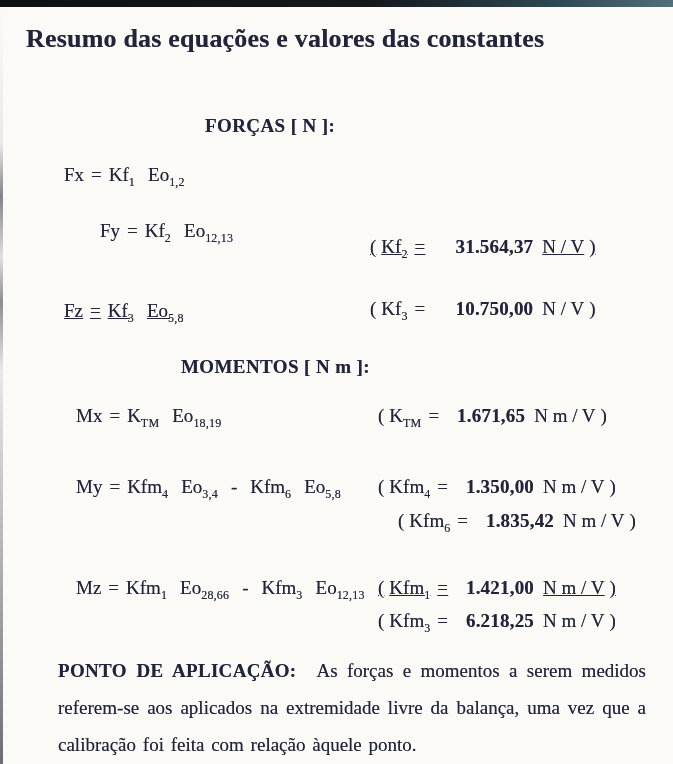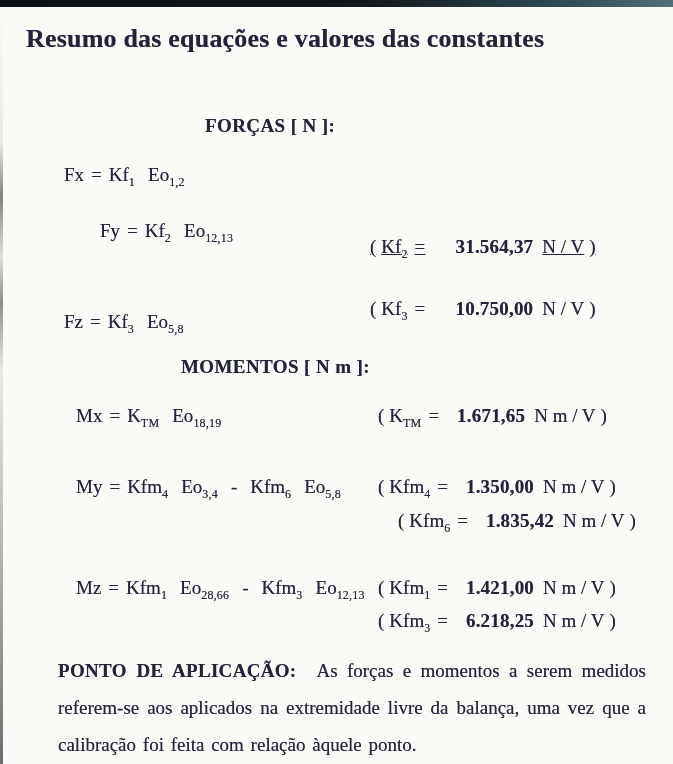--- a/index.html
+++ b/index.html
@@ -64,21 +64,21 @@
     <span>Fx</span><span class="eqsign">=</span><span class="t"><span>Kf</span><sub>1</sub></span><span class="t"><span>Eo</span><sub>1,2</sub></span>
   </div>
 
   <div class="row eq" style="left:64px; top:220px;margin-left:36px;">
     <span>Fy</span><span class="eqsign">=</span><span class="t"><span>Kf</span><sub>2</sub></span><span class="t"><span>Eo</span><sub>12,13</sub></span>
   </div>
   <div class="row const" style="left:370px; top:236px;text-decoration:underline;">
     <span class="po">(</span><span><span>Kf</span><sub>2</sub></span><span class="eqsign">=</span><span class="val val-f">31.564,37</span><span class="unit">N / V</span><span class="pc">)</span>
   </div>
 
-  <div class="row eq" style="left:64px; top:311px;">
+  <div class="row eq" style="left:64px; top:300px;text-decoration:underline;">
     <span>Fz</span><span class="eqsign">=</span><span class="t"><span>Kf</span><sub>3</sub></span><span class="t"><span>Eo</span><sub>5,8</sub></span>
   </div>
   <div class="row const" style="left:370px; top:298px;">
     <span class="po">(</span><span><span>Kf</span><sub>3</sub></span><span class="eqsign">=</span><span class="val val-f">10.750,00</span><span class="unit">N / V</span><span class="pc">)</span>
   </div>
 
   <div class="sect s-moments">MOMENTOS [ N m ]:</div>
 
   <div class="row eq" style="left:76px; top:405px;">
     <span>Mx</span><span class="eqsign">=</span><span class="t"><span>K</span><sub>TM</sub></span><span class="t"><span>Eo</span><sub>18,19</sub></span>
@@ -93,21 +93,21 @@
   <div class="row const" style="left:378px; top:476px;">
     <span class="po">(</span><span><span>Kfm</span><sub>4</sub></span><span class="eqsign">=</span><span class="val val-m">1.350,00</span><span class="unit">N m / V</span><span class="pc">)</span>
   </div>
   <div class="row const" style="left:378px; top:510px;margin-left:20px;">
     <span class="po">(</span><span><span>Kfm</span><sub>6</sub></span><span class="eqsign">=</span><span class="val val-m">1.835,42</span><span class="unit">N m / V</span><span class="pc">)</span>
   </div>
 
   <div class="row eq" style="left:76px; top:577px;">
     <span>Mz</span><span class="eqsign">=</span><span class="t"><span>Kfm</span><sub>1</sub></span><span class="t"><span>Eo</span><sub>28,66</sub></span><span class="op">-</span><span class="t"><span>Kfm</span><sub>3</sub></span><span class="t"><span>Eo</span><sub>12,13</sub></span>
   </div>
-  <div class="row const" style="left:378px; top:577px;">
+  <div class="row const" style="left:378px; top:577px;text-decoration:underline;">
     <span class="po">(</span><span><span>Kfm</span><sub>1</sub></span><span class="eqsign">=</span><span class="val val-m">1.421,00</span><span class="unit">N m / V</span><span class="pc">)</span>
   </div>
   <div class="row const" style="left:378px; top:610px;">
     <span class="po">(</span><span><span>Kfm</span><sub>3</sub></span><span class="eqsign">=</span><span class="val val-m">6.218,25</span><span class="unit">N m / V</span><span class="pc">)</span>
   </div>
 
   <p class="footer"><b>PONTO DE APLICAÇÃO:</b><span class="label-gap"></span><span>As forças e momentos a serem medidos referem-se aos aplicados na extremidade livre da balança, uma vez que a calibração foi feita com relação àquele ponto.</span></p>
 </div>
 
 </body></html>

